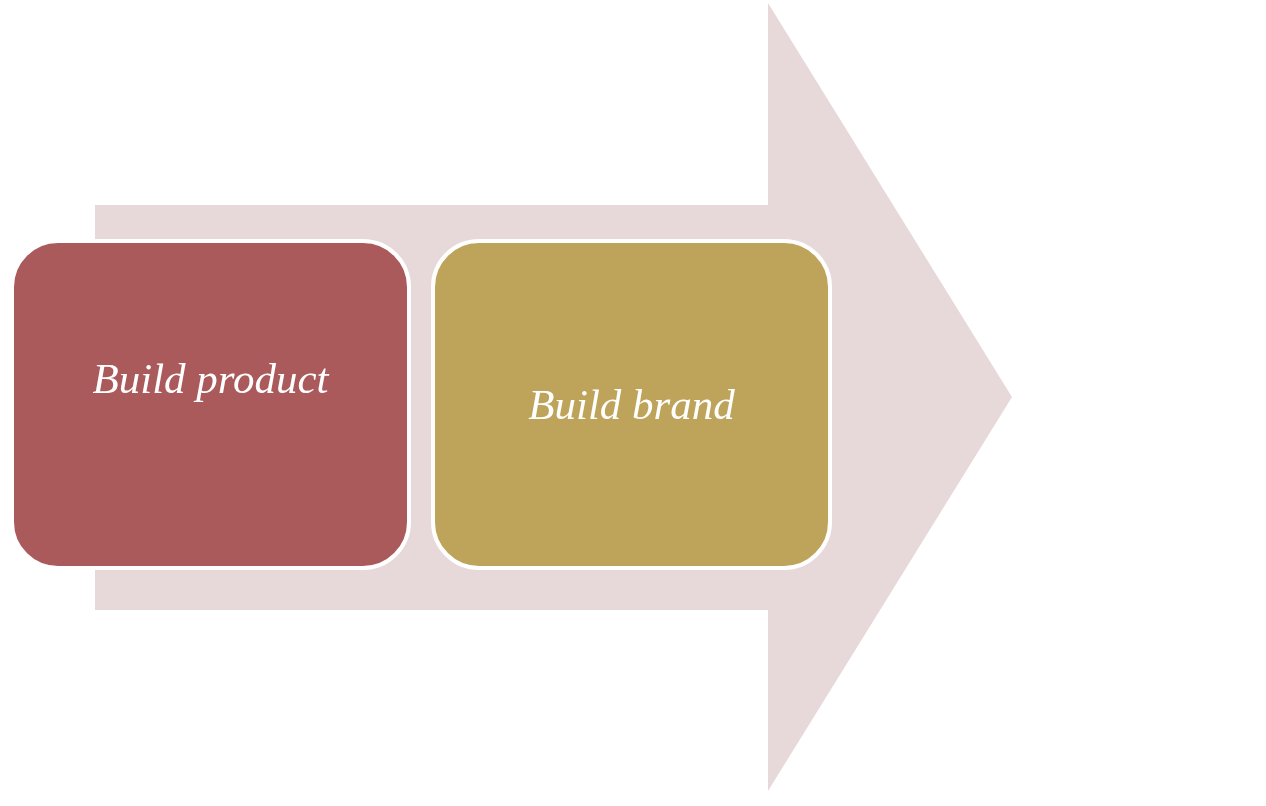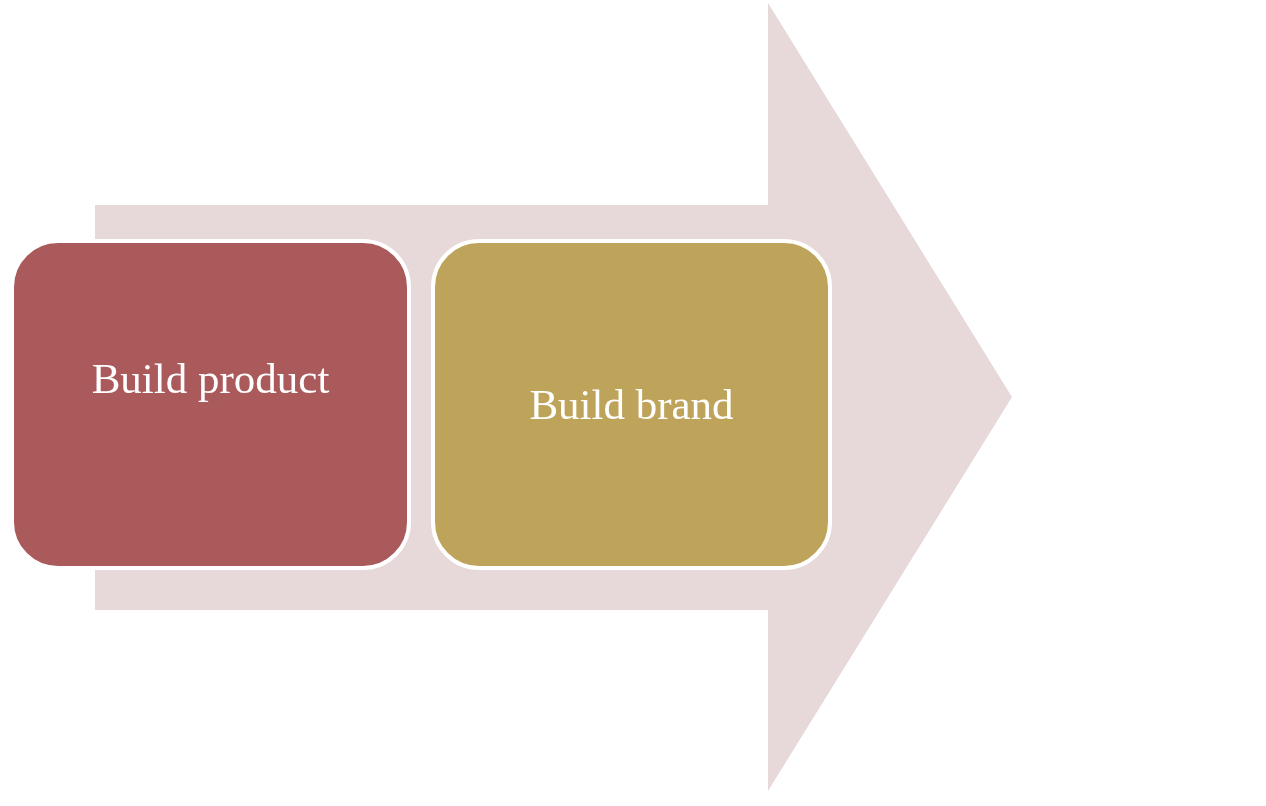--- a/index.html
+++ b/index.html
@@ -9,20 +9,21 @@
     }
     body {
       font-family: "Liberation Serif", "DejaVu Serif", serif;
     }
     .canvas {
       position: relative;
       width: 1266px;
       height: 806px;
       background: #ffffff;
       overflow: hidden;
+      font-style: italic;
     }
     .arrow-svg {
       position: absolute;
       top: 0;
       left: 0;
       display: block;
     }
     .step-box {
       position: absolute;
       box-sizing: border-box;

